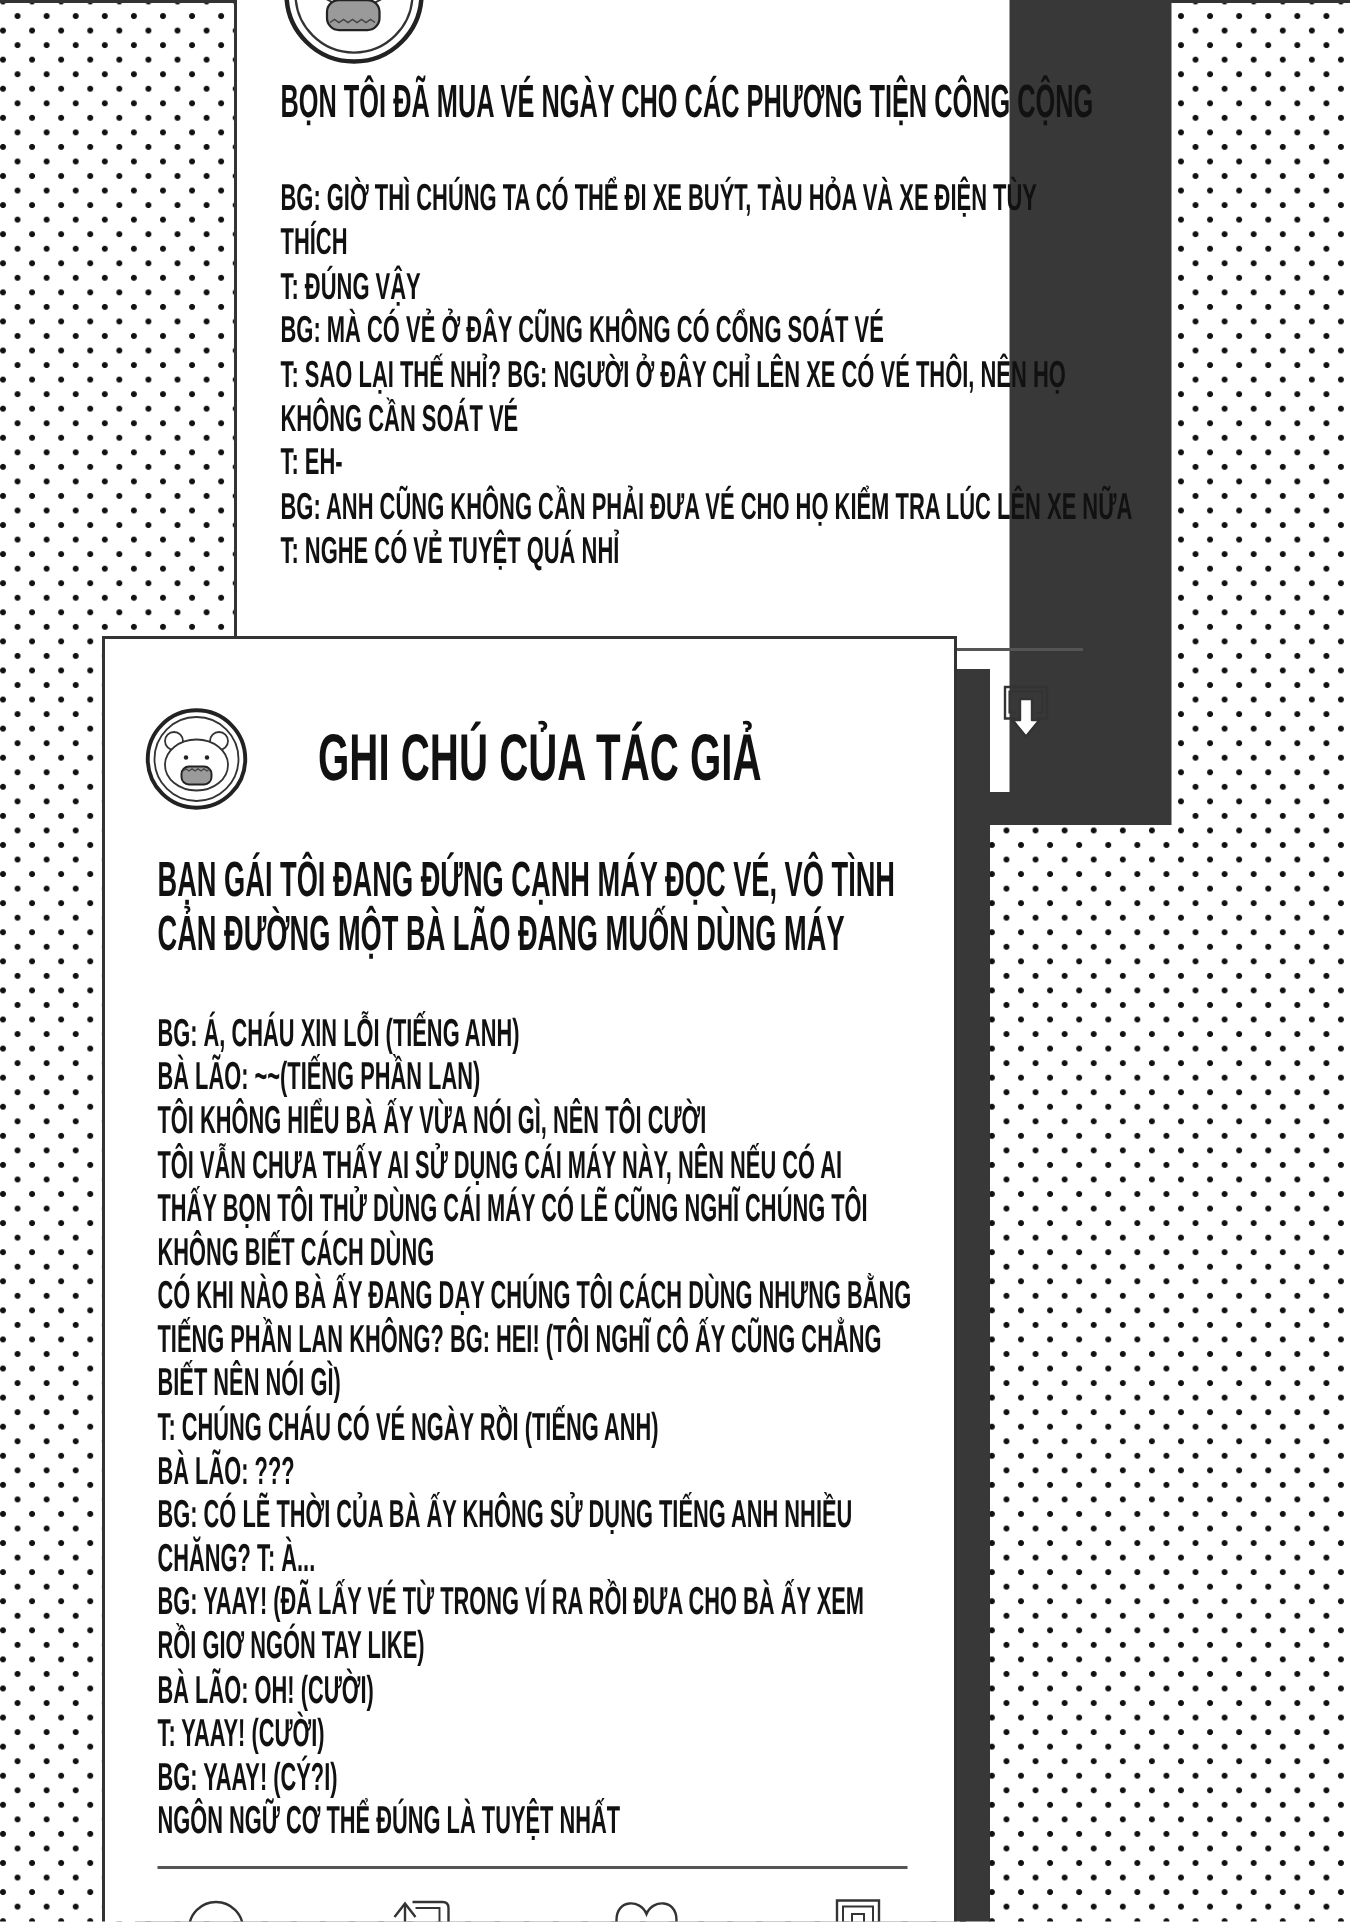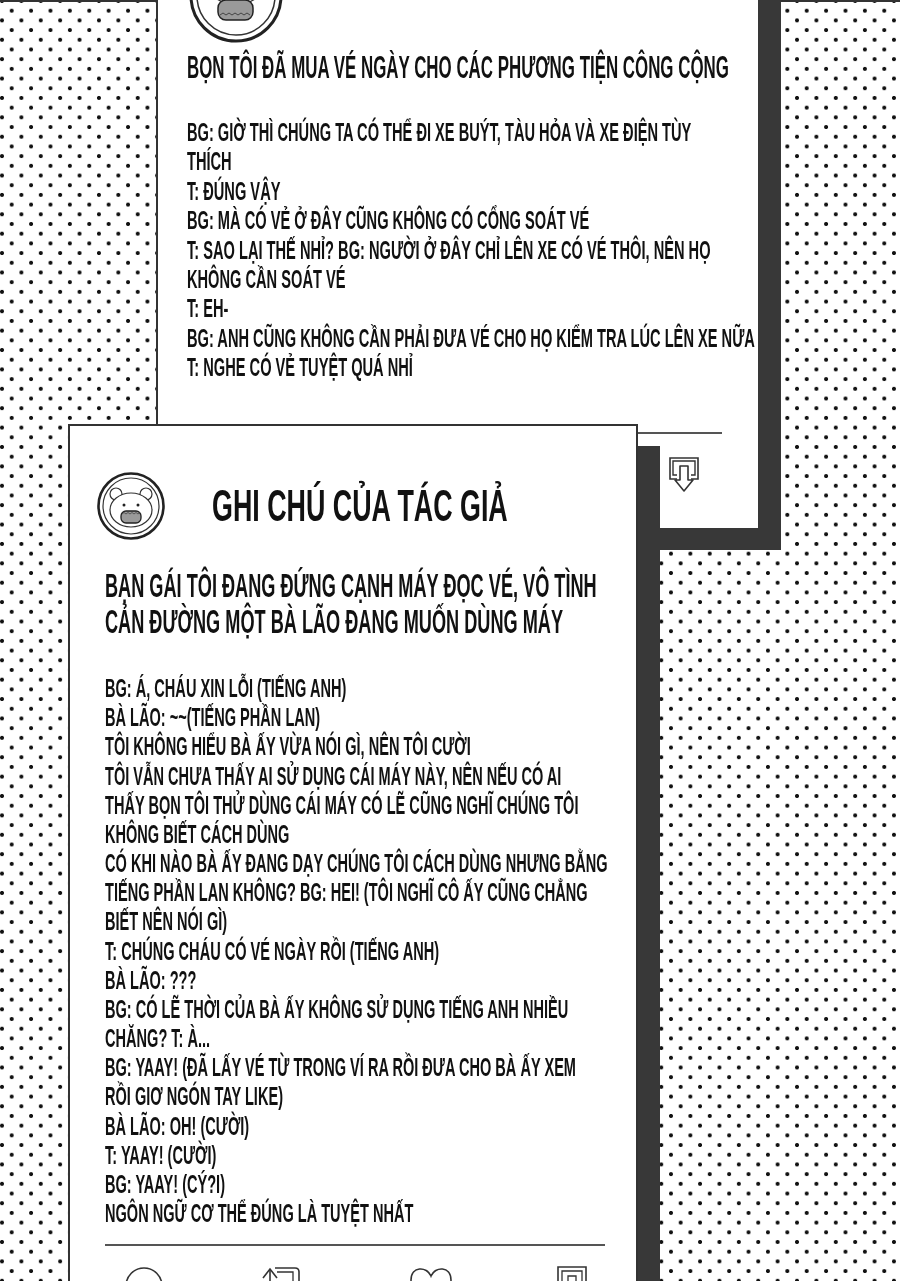--- a/index.html
+++ b/index.html
@@ -10,21 +10,21 @@
       radial-gradient(circle, #111 1.7px, rgba(0,0,0,0) 2.3px),
       radial-gradient(circle, #111 1.7px, rgba(0,0,0,0) 2.3px);
     background-size: 19.4px 19.4px, 19.4px 19.4px;
     background-position: 2px 1px, 11.7px 10.7px;
     font-family: "Liberation Sans", sans-serif;
     color:#111;
   }
   .top-rule { position:absolute; left:0; top:0; width:900px; height:2px; background:#333; }
   .shadow { position:absolute; background:#383838; }
   .card { position:absolute; background:#fff; }
-  .card-top { left:156px; top:0; width:602px; height:528px; box-shadow: inset 2px 0 0 #333; }
+  .card-top { left:156px; top:0; width:486px; height:528px; box-shadow: inset 2px 0 0 #333; padding-left: 31px; }
   .card-main { left:68px; top:424px; width:570px; height:900px; box-shadow: inset 2px 2px 0 #333, inset -2px 0 0 #333; }
   .abs { position:absolute; }
   .txt { position:absolute; font-weight:700; white-space:nowrap; transform-origin:left top; }
   .txt .ln { display:block; white-space:nowrap; }
   .t1-title { left:31px; top:51px; font-size:31px; line-height:34px; transform:scaleX(0.545); }
   .t1-body { left:31px; top:118px; font-size:25px; line-height:29.4px; transform:scaleX(0.585); }
   .t2-title { left:144px; top:59px; font-size:44px; line-height:46px; transform:scaleX(0.61); }
   .t2-sub { left:37px; top:144px; font-size:33px; line-height:36px; transform:scaleX(0.55); }
   .t2-body { left:37px; top:250px; font-size:26px; line-height:29.17px; transform:scaleX(0.56); }
   .divider { position:absolute; height:2px; background:#555; }

